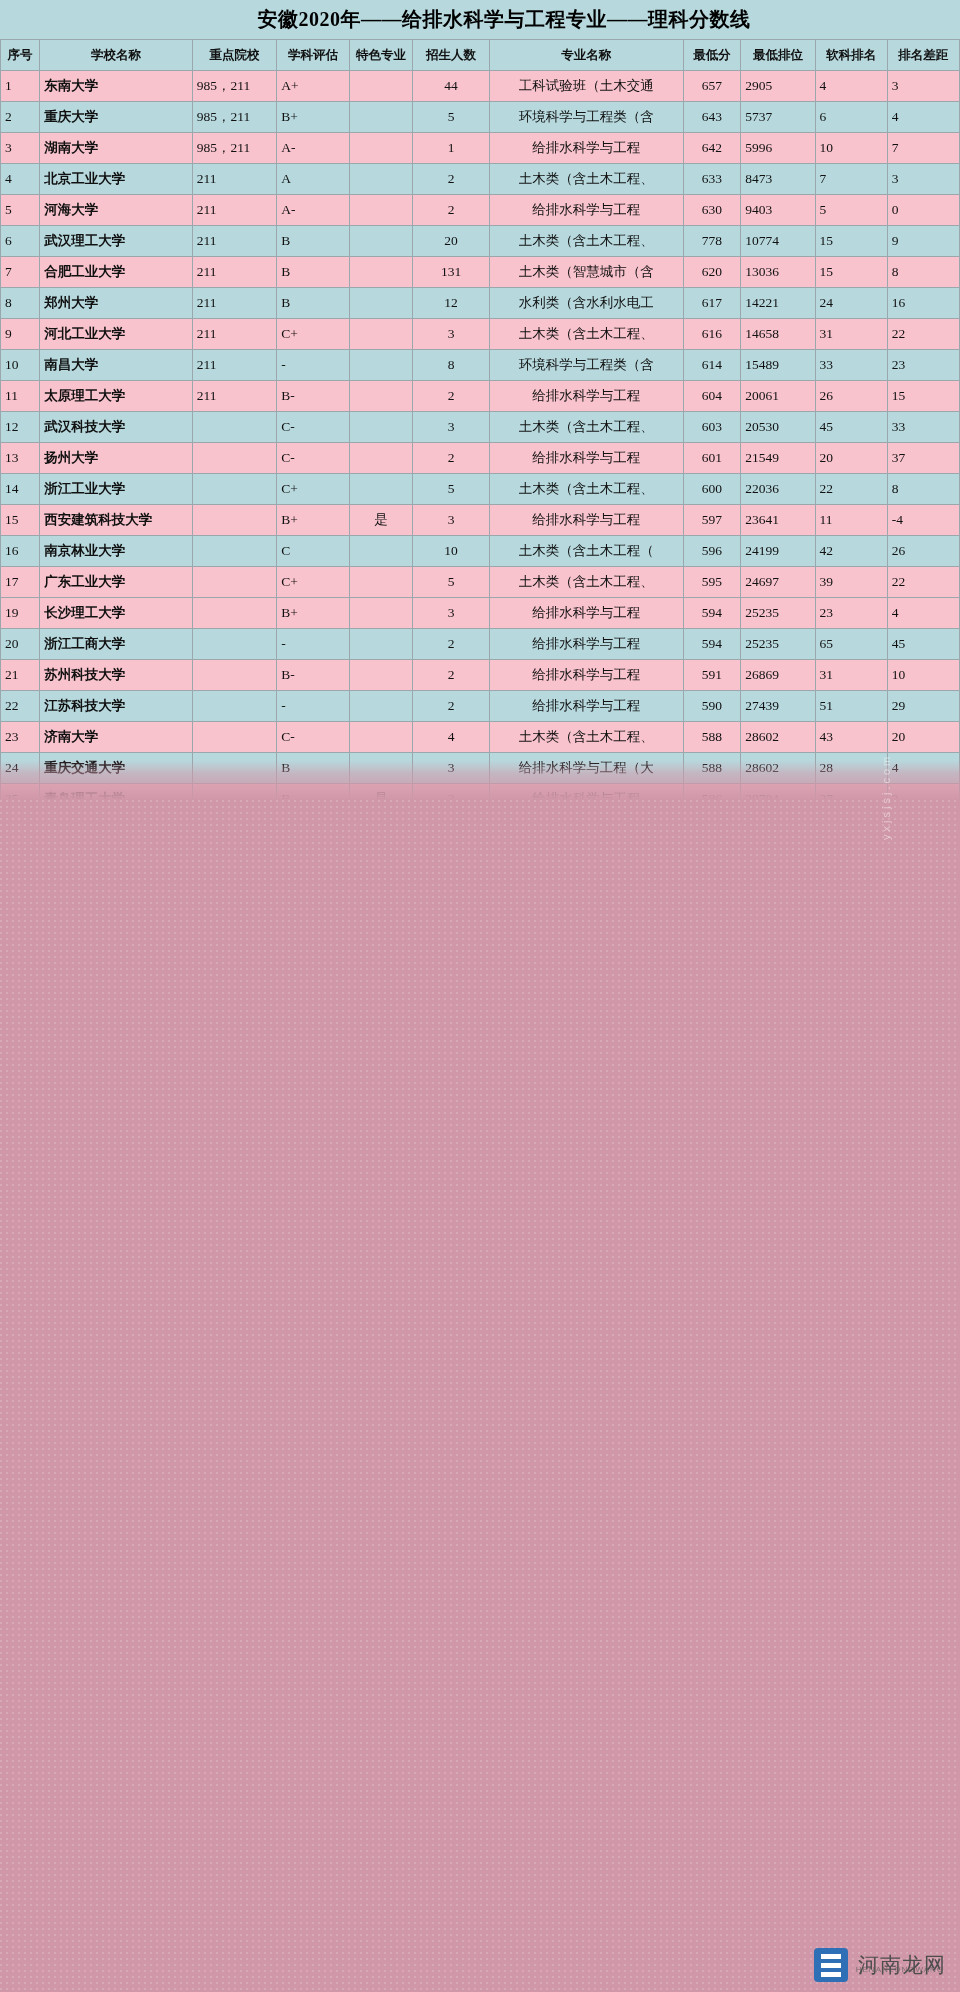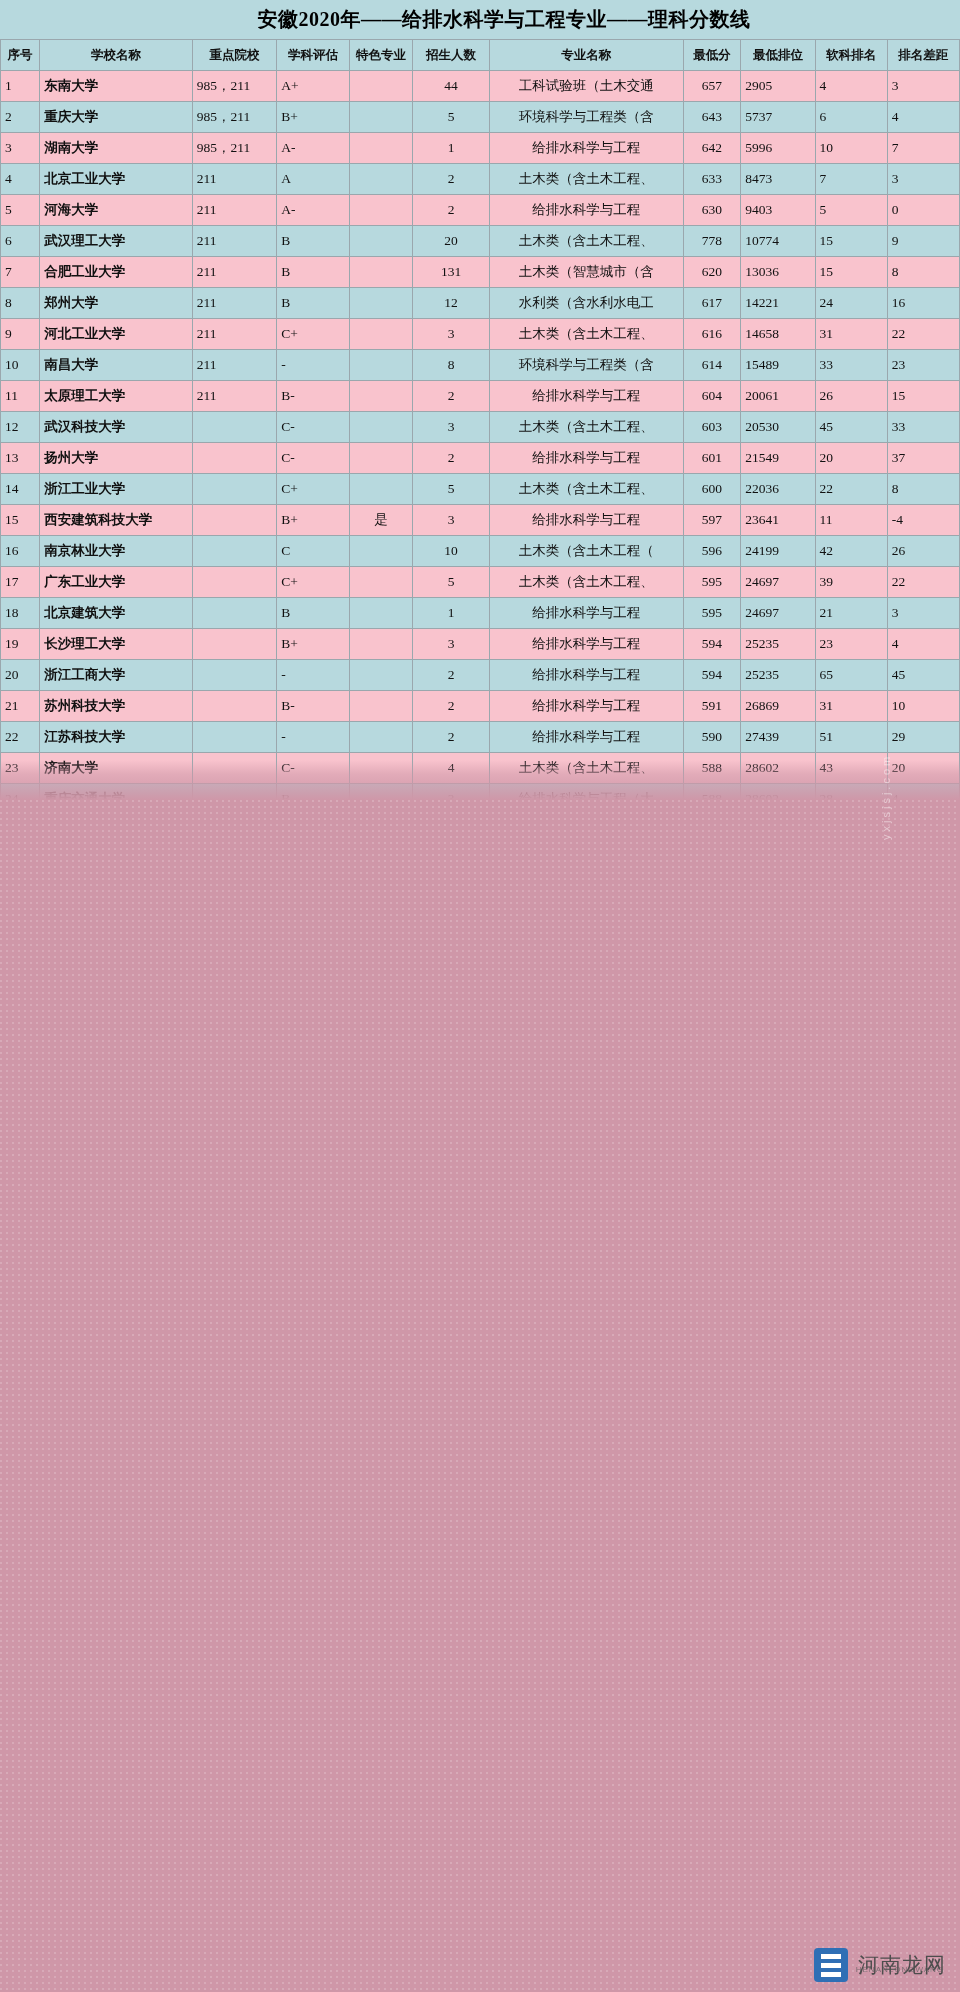--- a/index.html
+++ b/index.html
@@ -399,33 +399,20 @@
             <td class="c-key"></td>
             <td class="c-eval">C+</td>
             <td class="c-feat"></td>
             <td class="c-num">5</td>
             <td class="c-major">土木类（含土木工程、</td>
             <td class="c-score">595</td>
             <td class="c-rank">24697</td>
             <td class="c-soft">39</td>
             <td class="c-diff">22</td>
           </tr>
-          <tr class="even">
-            <td class="c-idx">18</td>
-            <td class="c-name">北京建筑大学</td>
-            <td class="c-key"></td>
-            <td class="c-eval">B</td>
-            <td class="c-feat"></td>
-            <td class="c-num">1</td>
-            <td class="c-major">给排水科学与工程</td>
-            <td class="c-score">595</td>
-            <td class="c-rank">24697</td>
-            <td class="c-soft">21</td>
-            <td class="c-diff">3</td>
-          </tr>
           <tr class="odd">
             <td class="c-idx">19</td>
             <td class="c-name">长沙理工大学</td>
             <td class="c-key"></td>
             <td class="c-eval">B+</td>
             <td class="c-feat"></td>
             <td class="c-num">3</td>
             <td class="c-major">给排水科学与工程</td>
             <td class="c-score">594</td>
             <td class="c-rank">25235</td>

